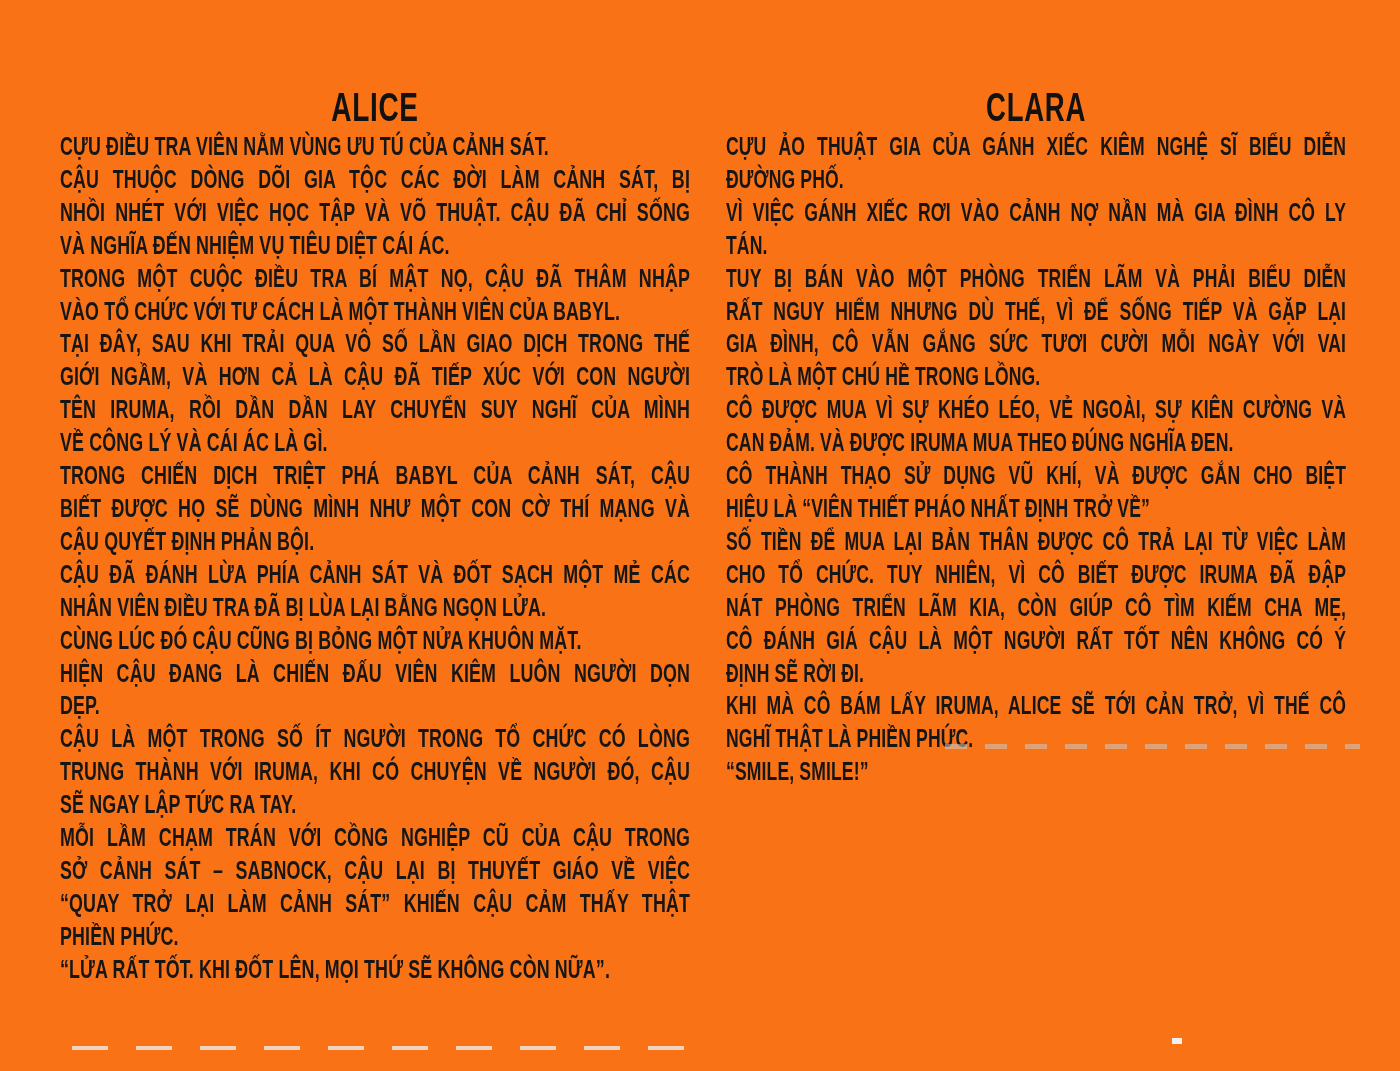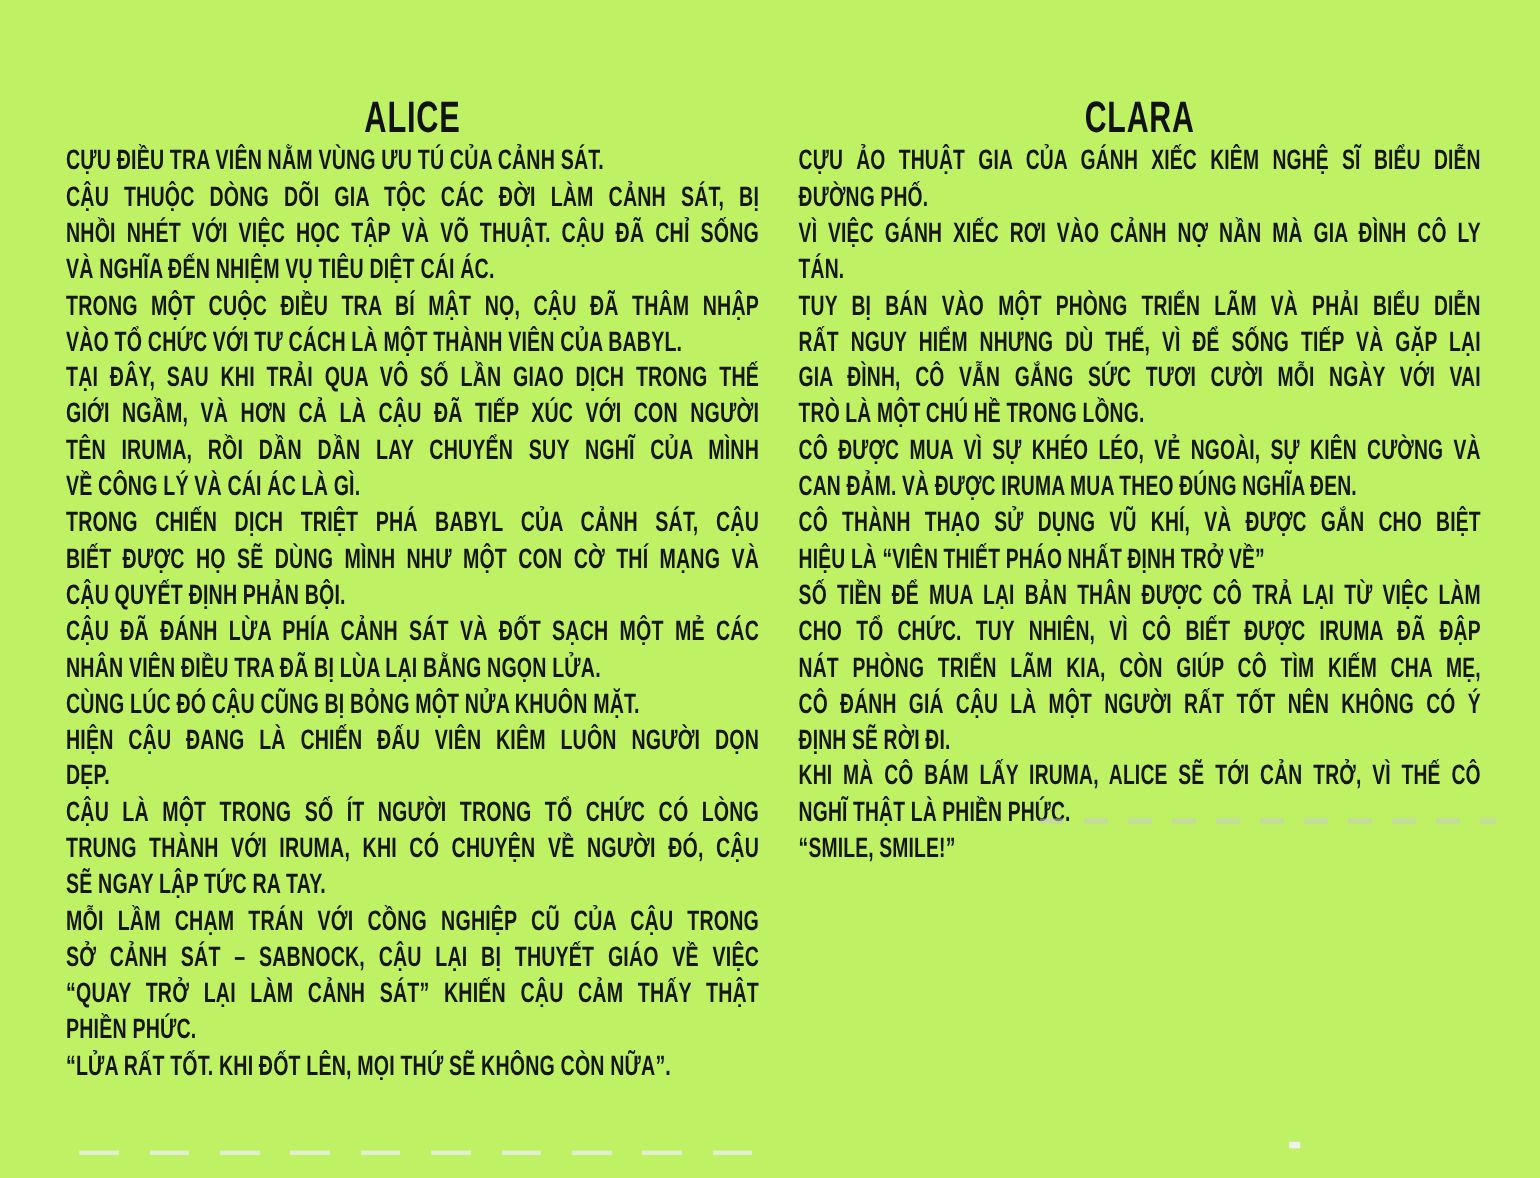--- a/index.html
+++ b/index.html
@@ -3,21 +3,21 @@
 <meta charset="utf-8">
 <style>
   html, body { margin: 0; padding: 0; }
   body {
     width: 1400px; height: 1071px;
     background: #ffffff;
     overflow: hidden;
     position: relative;
     font-family: "Liberation Sans", "DejaVu Sans", sans-serif;
   }
-  .page { position: absolute; inset: 0; background: #bef264; }
+  .page { position: absolute; inset: 0; background: #f97316; }
 
   .column {
     position: absolute;
     top: 84px;
     width: 900px;
     transform-origin: 0 0;
   }
   .column-left  { left: 60px;  transform: scaleX(0.700); }
   .column-right { left: 726px; transform: scaleX(0.689); }
 

